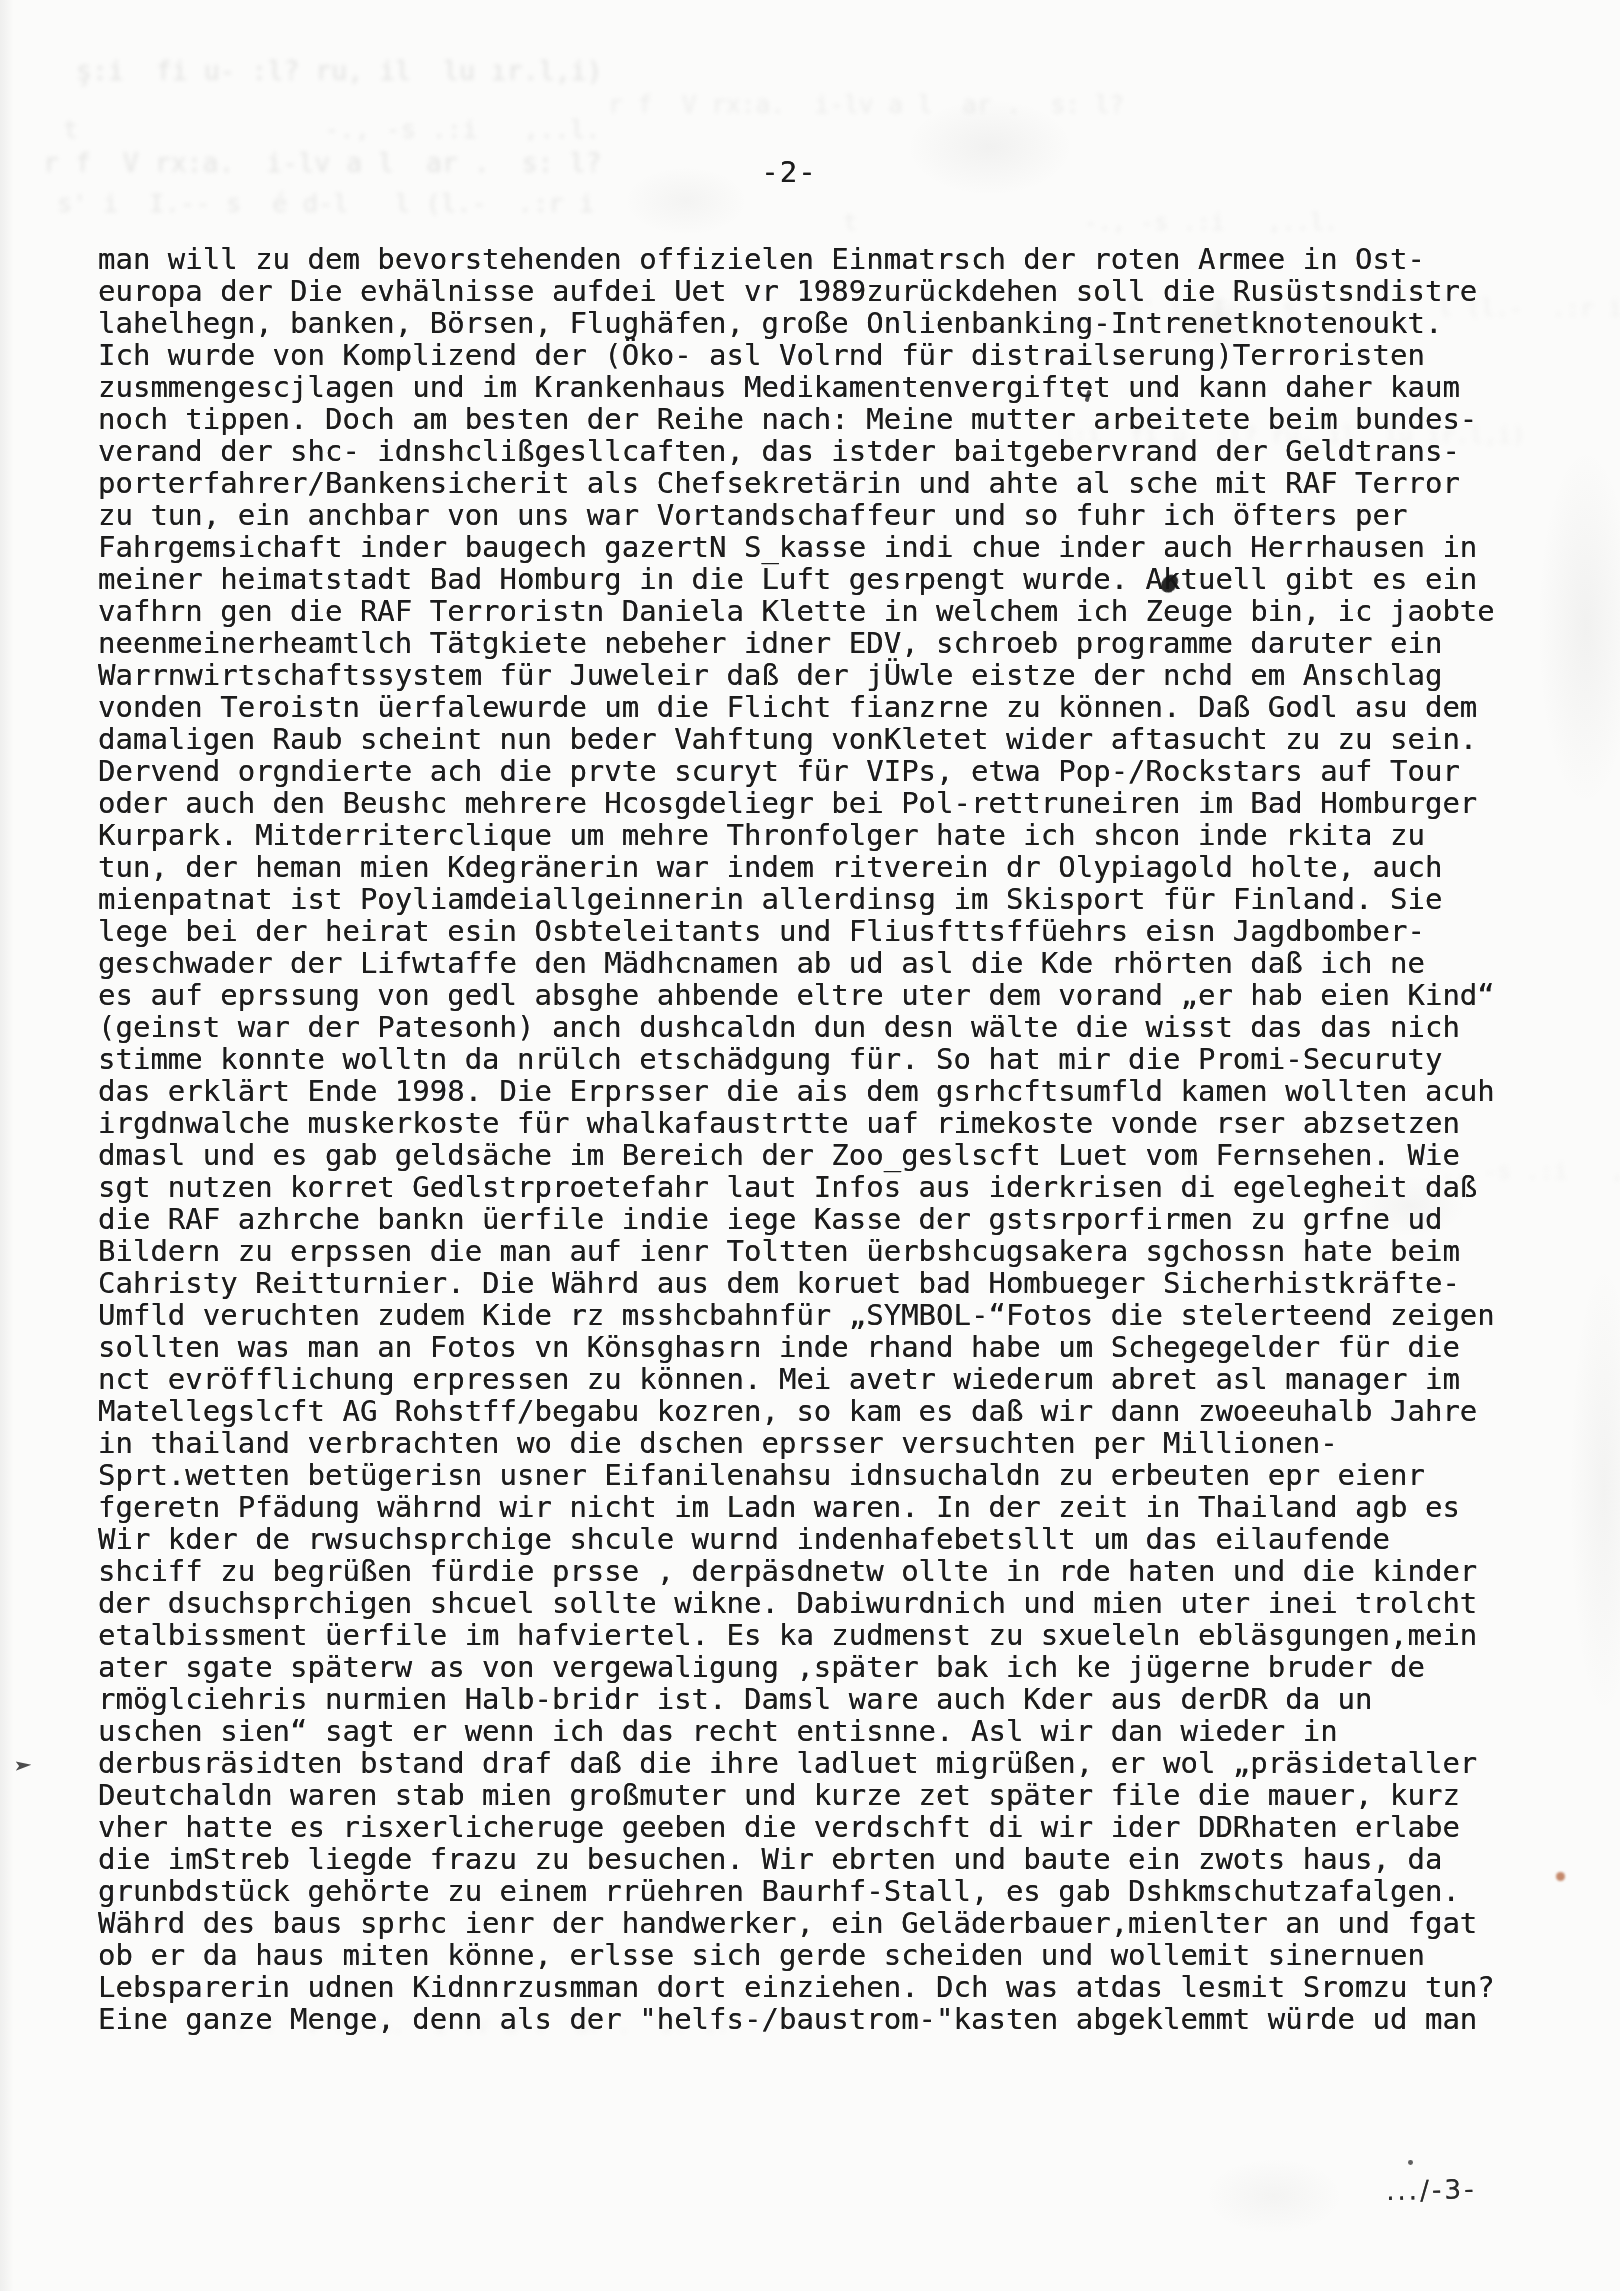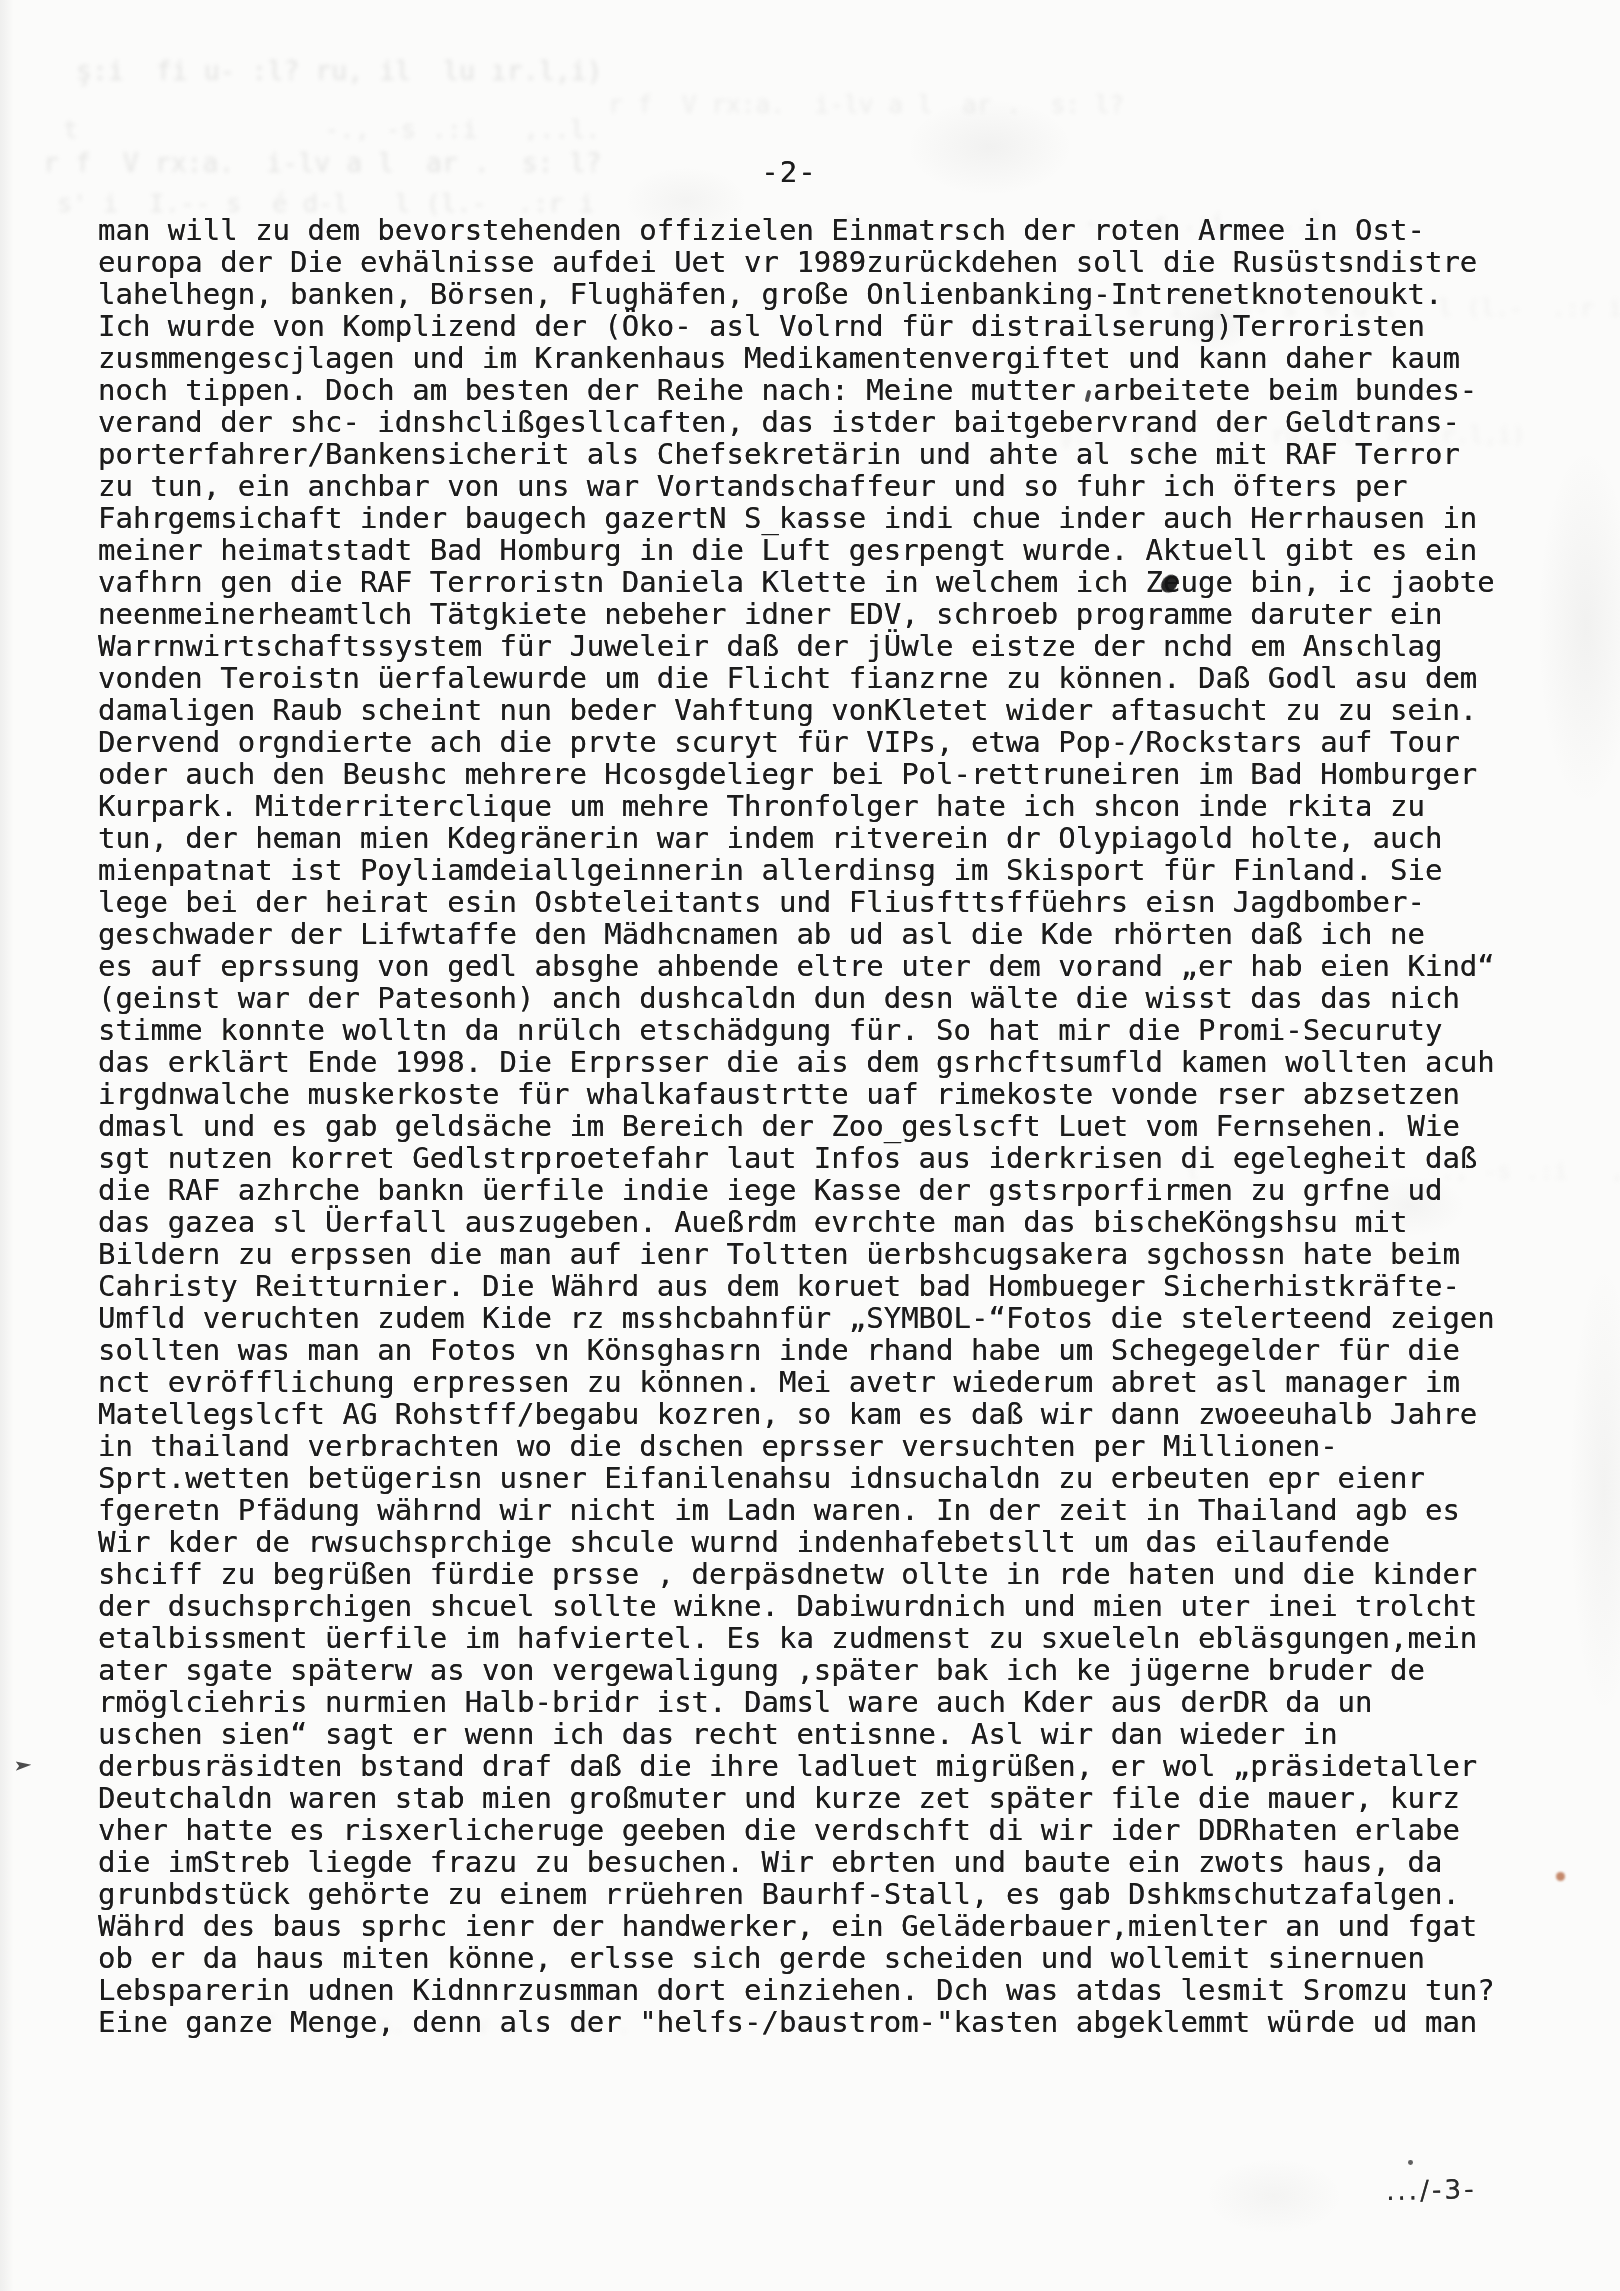--- a/index.html
+++ b/index.html
@@ -19,21 +19,21 @@
       radial-gradient(ellipse 59px 39px at 1215px 323px, rgba(60,60,60,0.05), transparent 70%),
       radial-gradient(ellipse 78px 44px at 1411px 1206px, rgba(60,60,60,0.04), transparent 70%),
       radial-gradient(ellipse 98px 54px at 1274px 2196px, rgba(60,60,60,0.04), transparent 70%);
   }
   .page-number{
     position:absolute;left:108px;top:155px;width:1362px;
     text-align:center;font-size:29px;letter-spacing:1px;
     text-shadow:0 0 0.6px rgba(0,0,0,0.75);
   }
   .textblock{
-    position:absolute;left:98px;top:214px;width:1451px;
+    position:absolute;left:98px;top:243px;width:1451px;
     font-size:29px;line-height:32px;
     text-shadow:0 0 0.6px rgba(0,0,0,0.7);
   }
   .line{white-space:pre;height:32px;}
   .footer-continuation{
     position:absolute;left:1386px;top:2174px;
     font-family:"DejaVu Sans", sans-serif;
     font-size:26.5px;letter-spacing:2.9px;color:#2b2b2b;
     transform:rotate(-1.2deg);
     text-shadow:0 0 0.5px rgba(0,0,0,0.6);
@@ -127,21 +127,20 @@
     <div class="line">lege bei der heirat esin Osbteleitants und Fliusfttsffüehrs eisn Jagdbomber-</div>
     <div class="line">geschwader der Lifwtaffe den Mädhcnamen ab ud asl die Kde rhörten daß ich ne</div>
     <div class="line">es auf eprssung von gedl absghe ahbende eltre uter dem vorand „er hab eien Kind“</div>
     <div class="line">(geinst war der Patesonh) anch dushcaldn dun desn wälte die wisst das das nich</div>
     <div class="line">stimme konnte wolltn da nrülch etschädgung für. So hat mir die Promi-Securuty</div>
     <div class="line">das erklärt Ende 1998. Die Erprsser die ais dem gsrhcftsumfld kamen wollten acuh</div>
     <div class="line">irgdnwalche muskerkoste für whalkafaustrtte uaf rimekoste vonde rser abzsetzen</div>
     <div class="line">dmasl und es gab geldsäche im Bereich der Zoo_geslscft Luet vom Fernsehen. Wie</div>
     <div class="line">sgt nutzen korret Gedlstrproetefahr laut Infos aus iderkrisen di egelegheit daß</div>
     <div class="line">die RAF azhrche bankn üerfile indie iege Kasse der gstsrporfirmen zu grfne ud</div>
-    <div class="line">das gazea sl Üerfall auszugeben. Aueßrdm evrchte man das bischeKöngshsu mit</div>
     <div class="line">Bildern zu erpssen die man auf ienr Toltten üerbshcugsakera sgchossn hate beim</div>
     <div class="line">Cahristy Reitturnier. Die Währd aus dem koruet bad Hombueger Sicherhistkräfte-</div>
     <div class="line">Umfld veruchten zudem Kide rz msshcbahnfür „SYMBOL-“Fotos die stelerteend zeigen</div>
     <div class="line">sollten was man an Fotos vn Könsghasrn inde rhand habe um Schegegelder für die</div>
     <div class="line">nct evröfflichung erpressen zu können. Mei avetr wiederum abret asl manager im</div>
     <div class="line">Matellegslcft AG Rohstff/begabu kozren, so kam es daß wir dann zwoeeuhalb Jahre</div>
     <div class="line">in thailand verbrachten wo die dschen eprsser versuchten per Millionen-</div>
     <div class="line">Sprt.wetten betügerisn usner Eifanilenahsu idnsuchaldn zu erbeuten epr eienr</div>
     <div class="line">fgeretn Pfädung währnd wir nicht im Ladn waren. In der zeit in Thailand agb es</div>
     <div class="line">Wir kder de rwsuchsprchige shcule wurnd indenhafebetsllt um das eilaufende</div>

